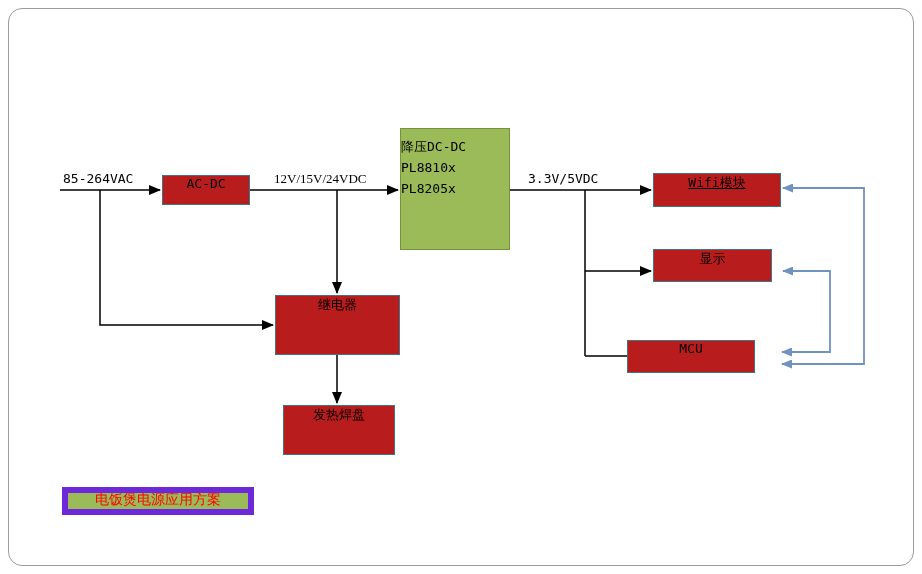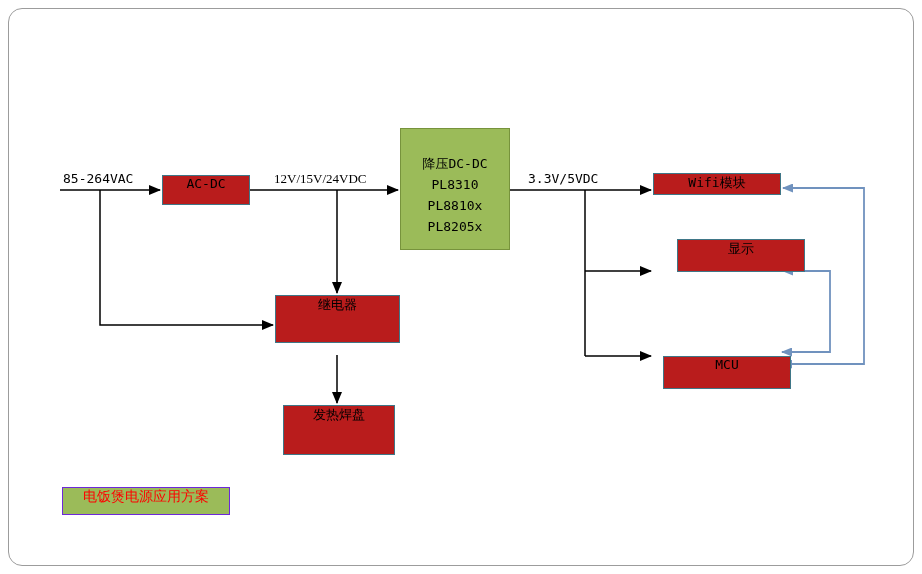--- a/index.html
+++ b/index.html
@@ -17,39 +17,39 @@
   }
   svg.wires { position: absolute; left: 0; top: 0; width: 922px; height: 574px; }
   .node {
     position: absolute;
     background: #b91c1c;
     border: 1px solid #3f7687;
     display: flex; align-items: flex-start; justify-content: center;
     font-size: 13px; color: #000;
   }
   .node-acdc  { left: 162px; top: 175px; width: 88px;  height: 30px; }
-  .node-wifi  { left: 653px; top: 173px; width: 128px; height: 22px; }
-  .node-disp  { left: 653px; top: 239px; width: 128px; height: 33px; margin-left: 24px; }
-  .node-mcu   { left: 663px; top: 340px; width: 128px; height: 33px; margin-top: 16px; }
-  .node-relay { left: 275px; top: 295px; width: 125px; height: 48px; }
+  .node-wifi  { left: 653px; top: 173px; width: 128px; height: 34px; text-decoration: underline; }
+  .node-disp  { left: 653px; top: 249px; width: 119px; height: 33px; }
+  .node-mcu   { left: 627px; top: 340px; width: 128px; height: 33px; }
+  .node-relay { left: 275px; top: 295px; width: 125px; height: 60px; }
   .node-heat  { left: 283px; top: 405px; width: 112px; height: 50px; }
   .dcdc {
     position: absolute; left: 400px; top: 128px; width: 110px; height: 122px;
     background: #9bbb59; border: 1px solid #77933c;
-    font-size: 13px; text-align: center; padding-top: 24px; line-height: 1.62;
+    font-size: 13px; padding-top: 7px; line-height: 1.62;
   }
   .edge-label { position: absolute; font-size: 13px; white-space: nowrap; }
   .label-in   { left: 63px;  top: 171px; }
   .label-mid  { left: 274px; top: 171px; font-family: Liberation Serif, serif; }
   .label-out  { left: 528px; top: 171px; }
   .caption {
-    position: absolute; left: 62px; top: 487px; width: 168px; height: 28px;
-    background: #9bbb59; border: 1px solid #6d28d9;
+    position: absolute; left: 62px; top: 487px; width: 192px; height: 28px;
+    background: #9bbb59; border: 6px solid #6d28d9;
     color: #ff0000; font-size: 14px;
-    display: flex; align-items: flex-start; justify-content: center;
+    display: flex; align-items: flex-end; justify-content: center;
   }
 </style>
 </head>
 <body>
 
 <div class="canvas">
 
   <div class="frame"></div>
 
   <svg class="wires" xmlns="http://www.w3.org/2000/svg" width="922" height="574">
@@ -82,21 +82,20 @@
   <span class="edge-label label-in">85-264VAC</span>
   <span class="edge-label label-mid">12V/15V/24VDC</span>
   <span class="edge-label label-out">3.3V/5VDC</span>
 
   <div class="node node-acdc">
     <span>AC-DC</span>
   </div>
 
   <div class="dcdc">
     <div>降压DC-DC</div>
-    <div>PL8310</div>
     <div>PL8810x</div>
     <div>PL8205x</div>
   </div>
 
   <div class="node node-wifi">
     <span>Wifi模块</span>
   </div>
 
   <div class="node node-disp">
     <span>显示</span>

